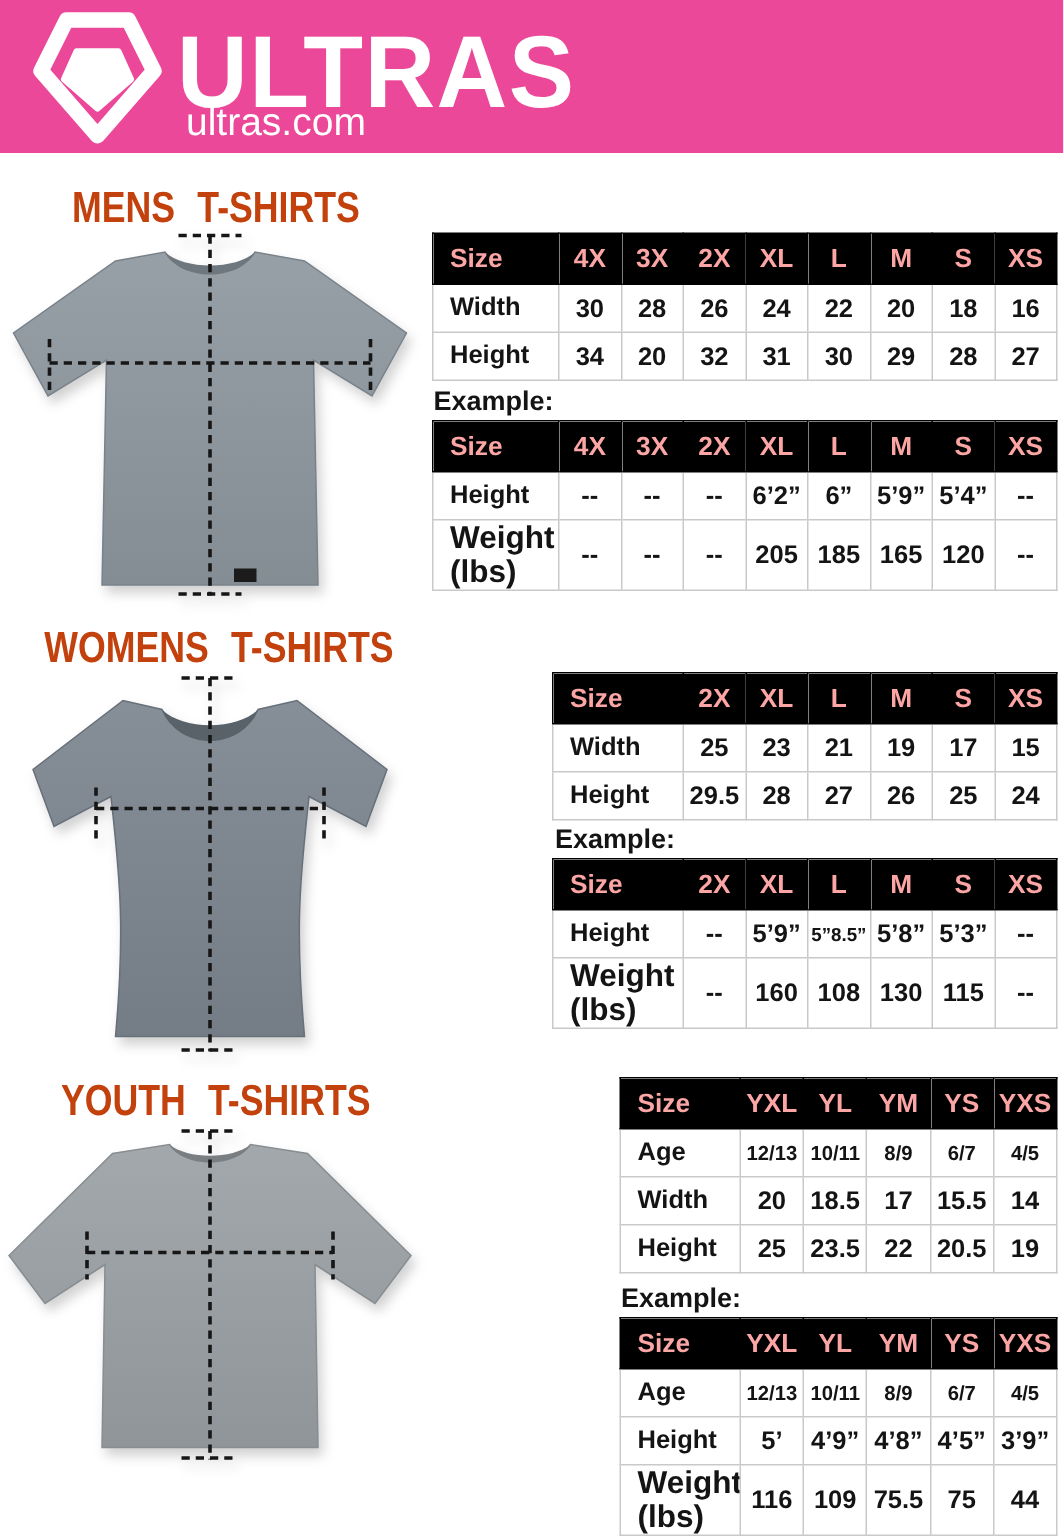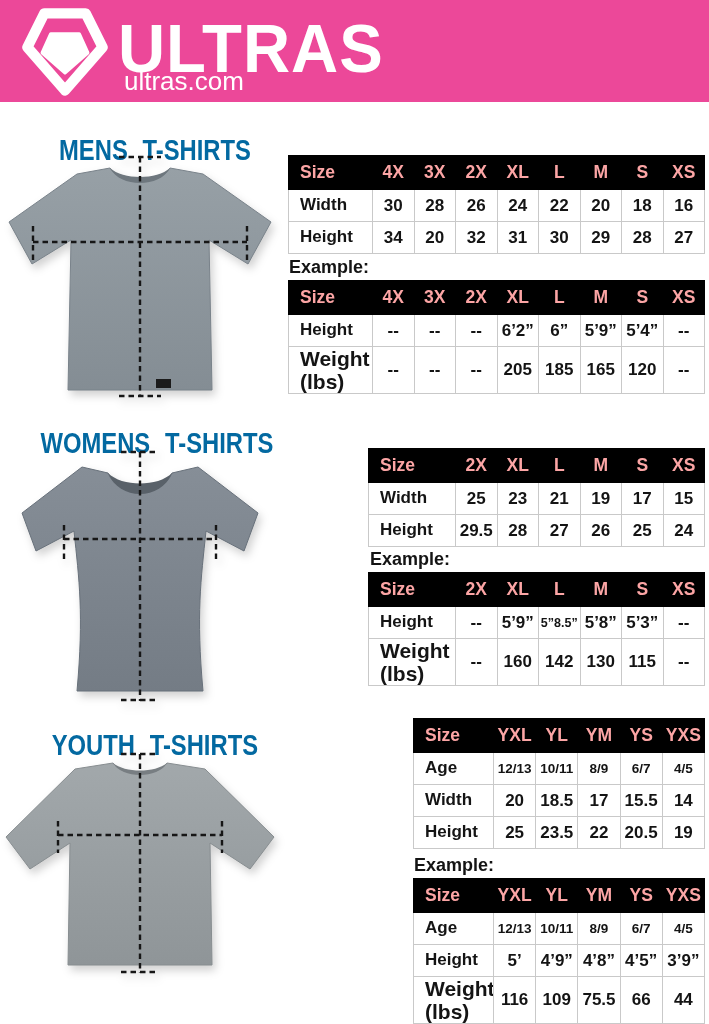--- a/index.html
+++ b/index.html
@@ -9,21 +9,21 @@
   
   .topbar{position:absolute;left:0;top:0;width:709px;height:102px;background:#ec4899;}
   .logo{position:absolute;left:14px;top:4px;width:102px;height:94px;}
   .brand{position:absolute;left:118px;top:0px;font-size:68px;font-weight:bold;color:#fff;
          letter-spacing:1px;line-height:96px;height:70px;}
   .brand-inner{display:inline-block;transform:scaleX(.96);transform-origin:left center;}
   .site{position:absolute;left:124px;top:66px;font-size:26px;color:#fff;font-weight:normal;}
 
   
   .sec-title{position:absolute;width:280px;text-align:center;font-size:29px;font-weight:800;
-             color:#0369a1;white-space:nowrap;margin:15px;word-spacing:10px;letter-spacing:0;}
+             color:#c2410c;white-space:nowrap;margin:4px;word-spacing:10px;letter-spacing:0;}
   .sec-title span{display:inline-block;transform:scaleX(.82);transform-origin:center;}
   .title-mens{top:119px;left:0;}
   .title-womens{top:412px;left:0;}
   .title-youth{top:714px;left:0;}
 
   
   .shirt{position:absolute;filter:drop-shadow(3px 5px 4px rgba(0,0,0,.18));}
   .shirt-mens{left:0;top:152px;width:280px;height:250px;}
   .shirt-womens{left:0;top:449px;width:280px;height:256px;}
   .shirt-youth{left:0;top:749px;width:280px;height:230px;}
@@ -296,21 +296,21 @@
           <td>5”8.5”</td>
           <td>5’8”</td>
           <td>5’3”</td>
           <td>--</td>
         </tr>
         <tr data-row="weight">
           <td class="label-cell">Weight
 (lbs)</td>
           <td>--</td>
           <td>160</td>
-          <td>142</td>
+          <td>108</td>
           <td>130</td>
           <td>115</td>
           <td>--</td>
         </tr>
       </tbody>
     </table>
 
   <h2 class="sec-title title-youth"><span>YOUTH T-SHIRTS</span></h2>
 
   <svg class="shirt shirt-youth" viewBox="0 0 280 230">
@@ -416,19 +416,19 @@
           <td>4’8”</td>
           <td>4’5”</td>
           <td>3’9”</td>
         </tr>
         <tr data-row="weight">
           <td class="label-cell">Weight
 (lbs)</td>
           <td>116</td>
           <td>109</td>
           <td>75.5</td>
-          <td>66</td>
+          <td>75</td>
           <td>44</td>
         </tr>
       </tbody>
     </table>
 
 </div>
 
 </body></html>

